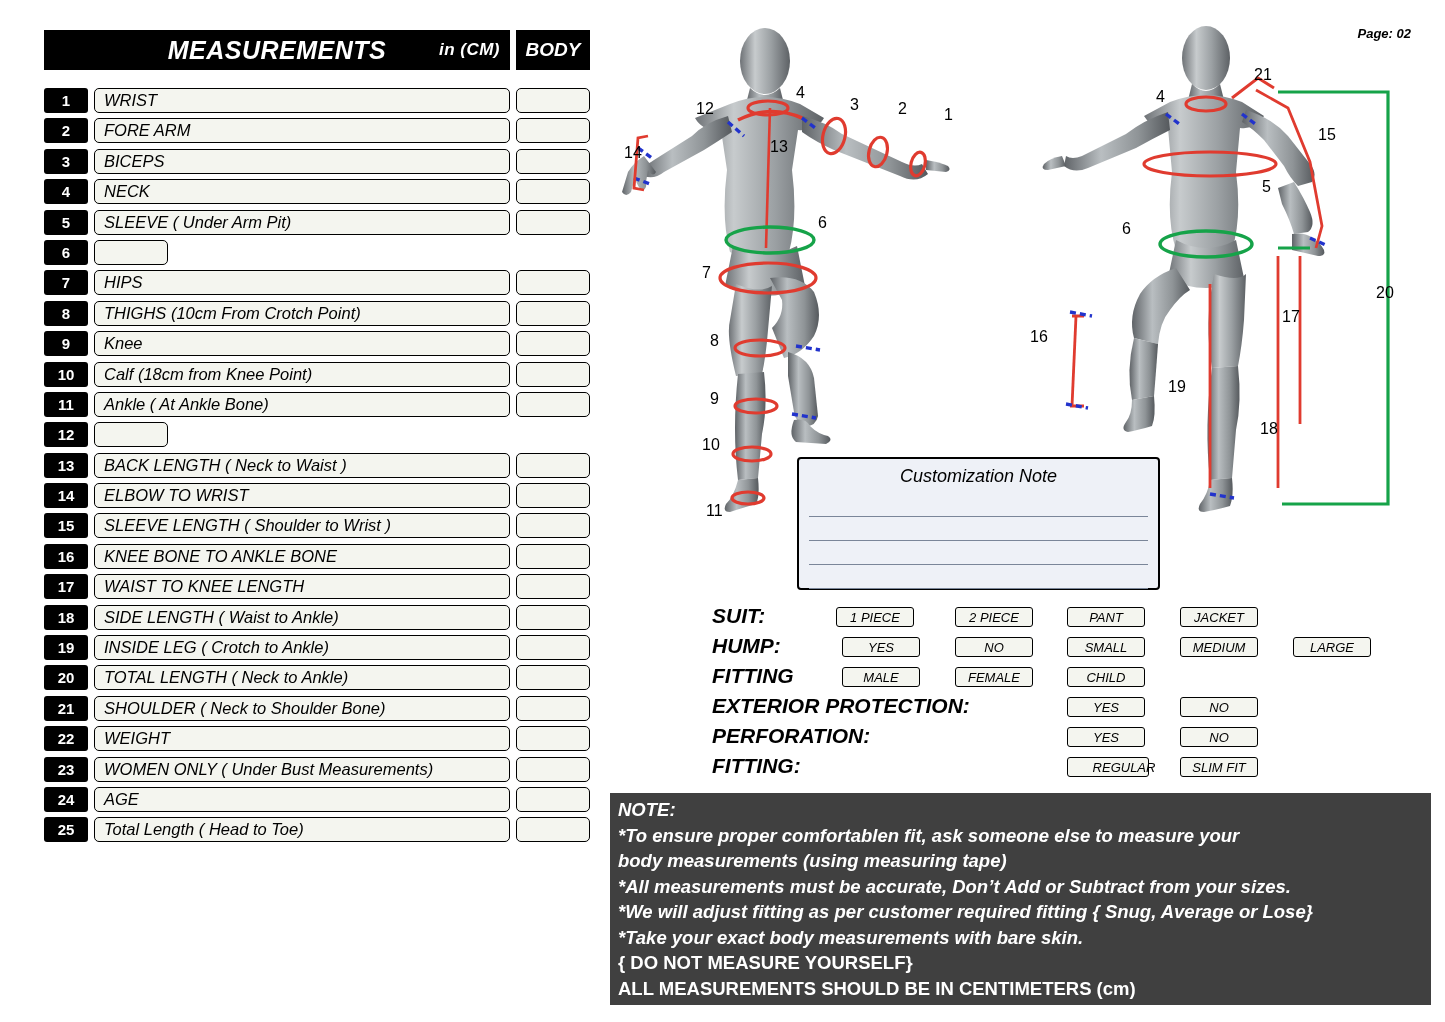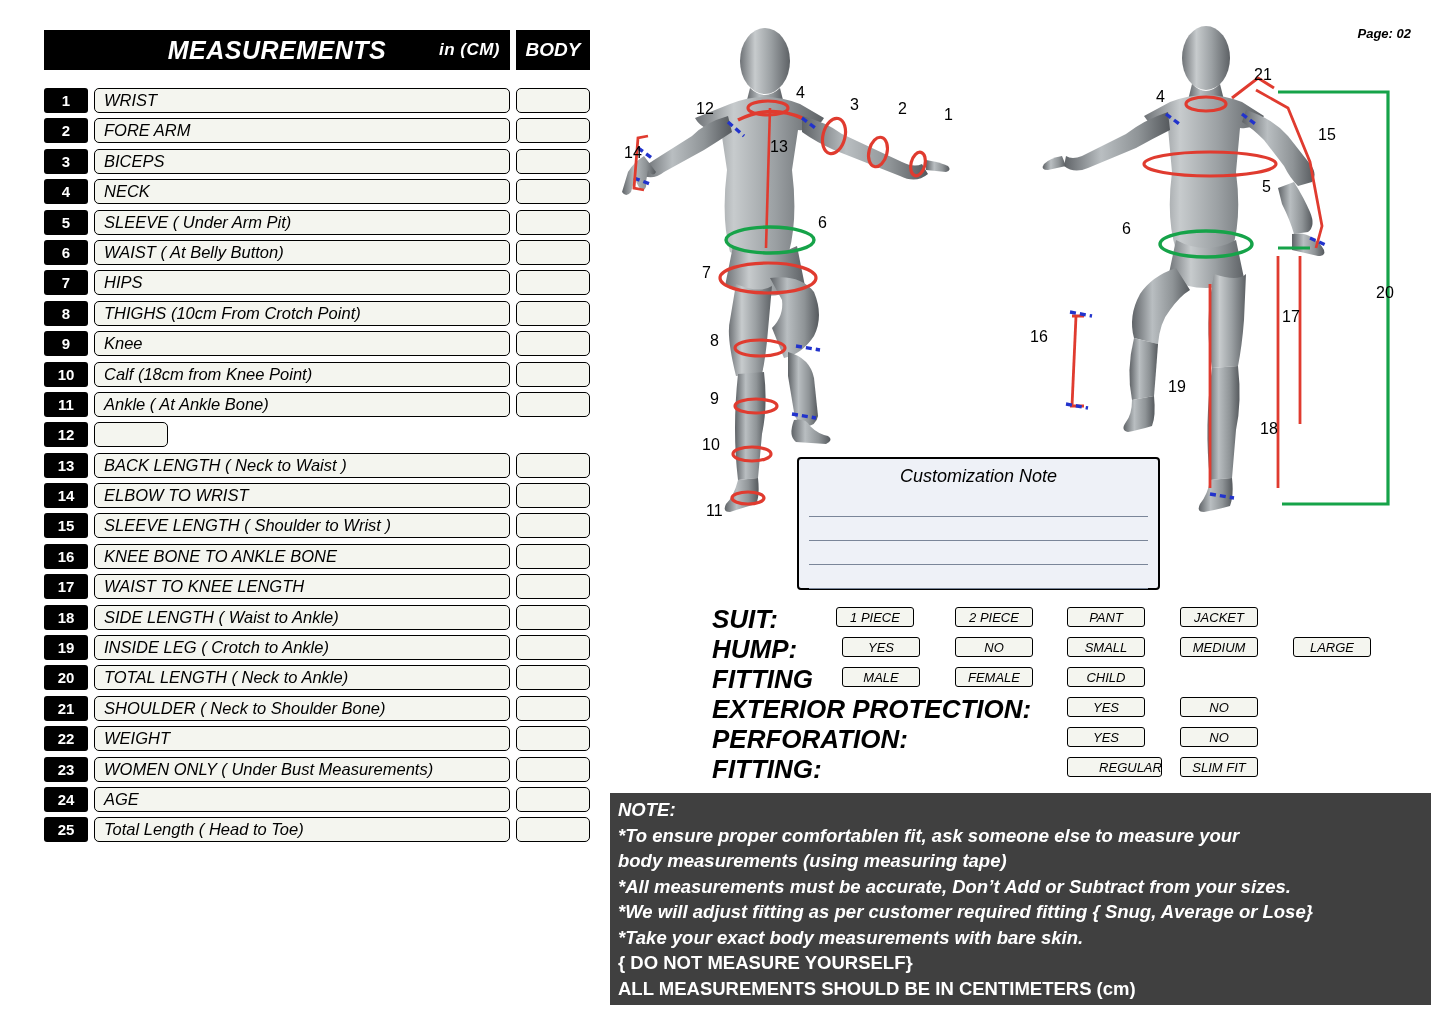--- a/index.html
+++ b/index.html
@@ -170,21 +170,21 @@
   .opt-row {
     position: relative;
     height: 30px;
   }
   .opt-label {
     position: absolute;
     left: 0;
     top: 0;
     font-weight: bold;
     font-style: italic;
-    font-size: 26px;
+    font-size: 21px;
     color: #000;
     white-space: nowrap;
   }
   .chip {
     position: absolute;
     top: 3px;
     height: 20px;
     border: 1.5px solid #000;
     border-radius: 3px;
     background: #f4f5ef;
@@ -254,21 +254,20 @@
         <div class="mlabel">NECK</div>
         <div class="mval"></div>
       </div>
       <div class="mrow">
         <div class="mnum">5</div>
         <div class="mlabel">SLEEVE ( Under Arm Pit)</div>
         <div class="mval"></div>
       </div>
       <div class="mrow">
         <div class="mnum">6</div>
-        <div class="mlabel">WAIST ( At Belly Button)</div>
         <div class="mval"></div>
       </div>
       <div class="mrow">
         <div class="mnum">7</div>
         <div class="mlabel">HIPS</div>
         <div class="mval"></div>
       </div>
       <div class="mrow">
         <div class="mnum">8</div>
         <div class="mlabel">THIGHS (10cm  From  Crotch Point)</div>
@@ -564,21 +563,21 @@
       <div class="chip" style="left:355px;width:78px;">YES</div>
       <div class="chip" style="left:468px;width:78px;">NO</div>
     </div>
     <div class="opt-row">
       <div class="opt-label">PERFORATION:</div>
       <div class="chip" style="left:355px;width:78px;">YES</div>
       <div class="chip" style="left:468px;width:78px;">NO</div>
     </div>
     <div class="opt-row">
       <div class="opt-label">FITTING:</div>
-      <div class="chip" style="left:355px;width:95px;padding-left:32px;">REGULAR</div>
+      <div class="chip" style="left:355px;width:82px;padding-left:32px;">REGULAR</div>
       <div class="chip" style="left:468px;width:78px;">SLIM FIT</div>
     </div>
   </div>
 
 <div id="note-block">
     <div class="nline">NOTE:</div>
     <div class="nline">*To ensure proper comfortablen  fit, ask someone else to measure your</div>
     <div class="nline">body measurements (using measuring tape)</div>
     <div class="nline">*All measurements must be accurate, Don’t Add or Subtract from your sizes.</div>
     <div class="nline">*We will adjust fitting as per customer required fitting { Snug, Average or Lose}</div>

